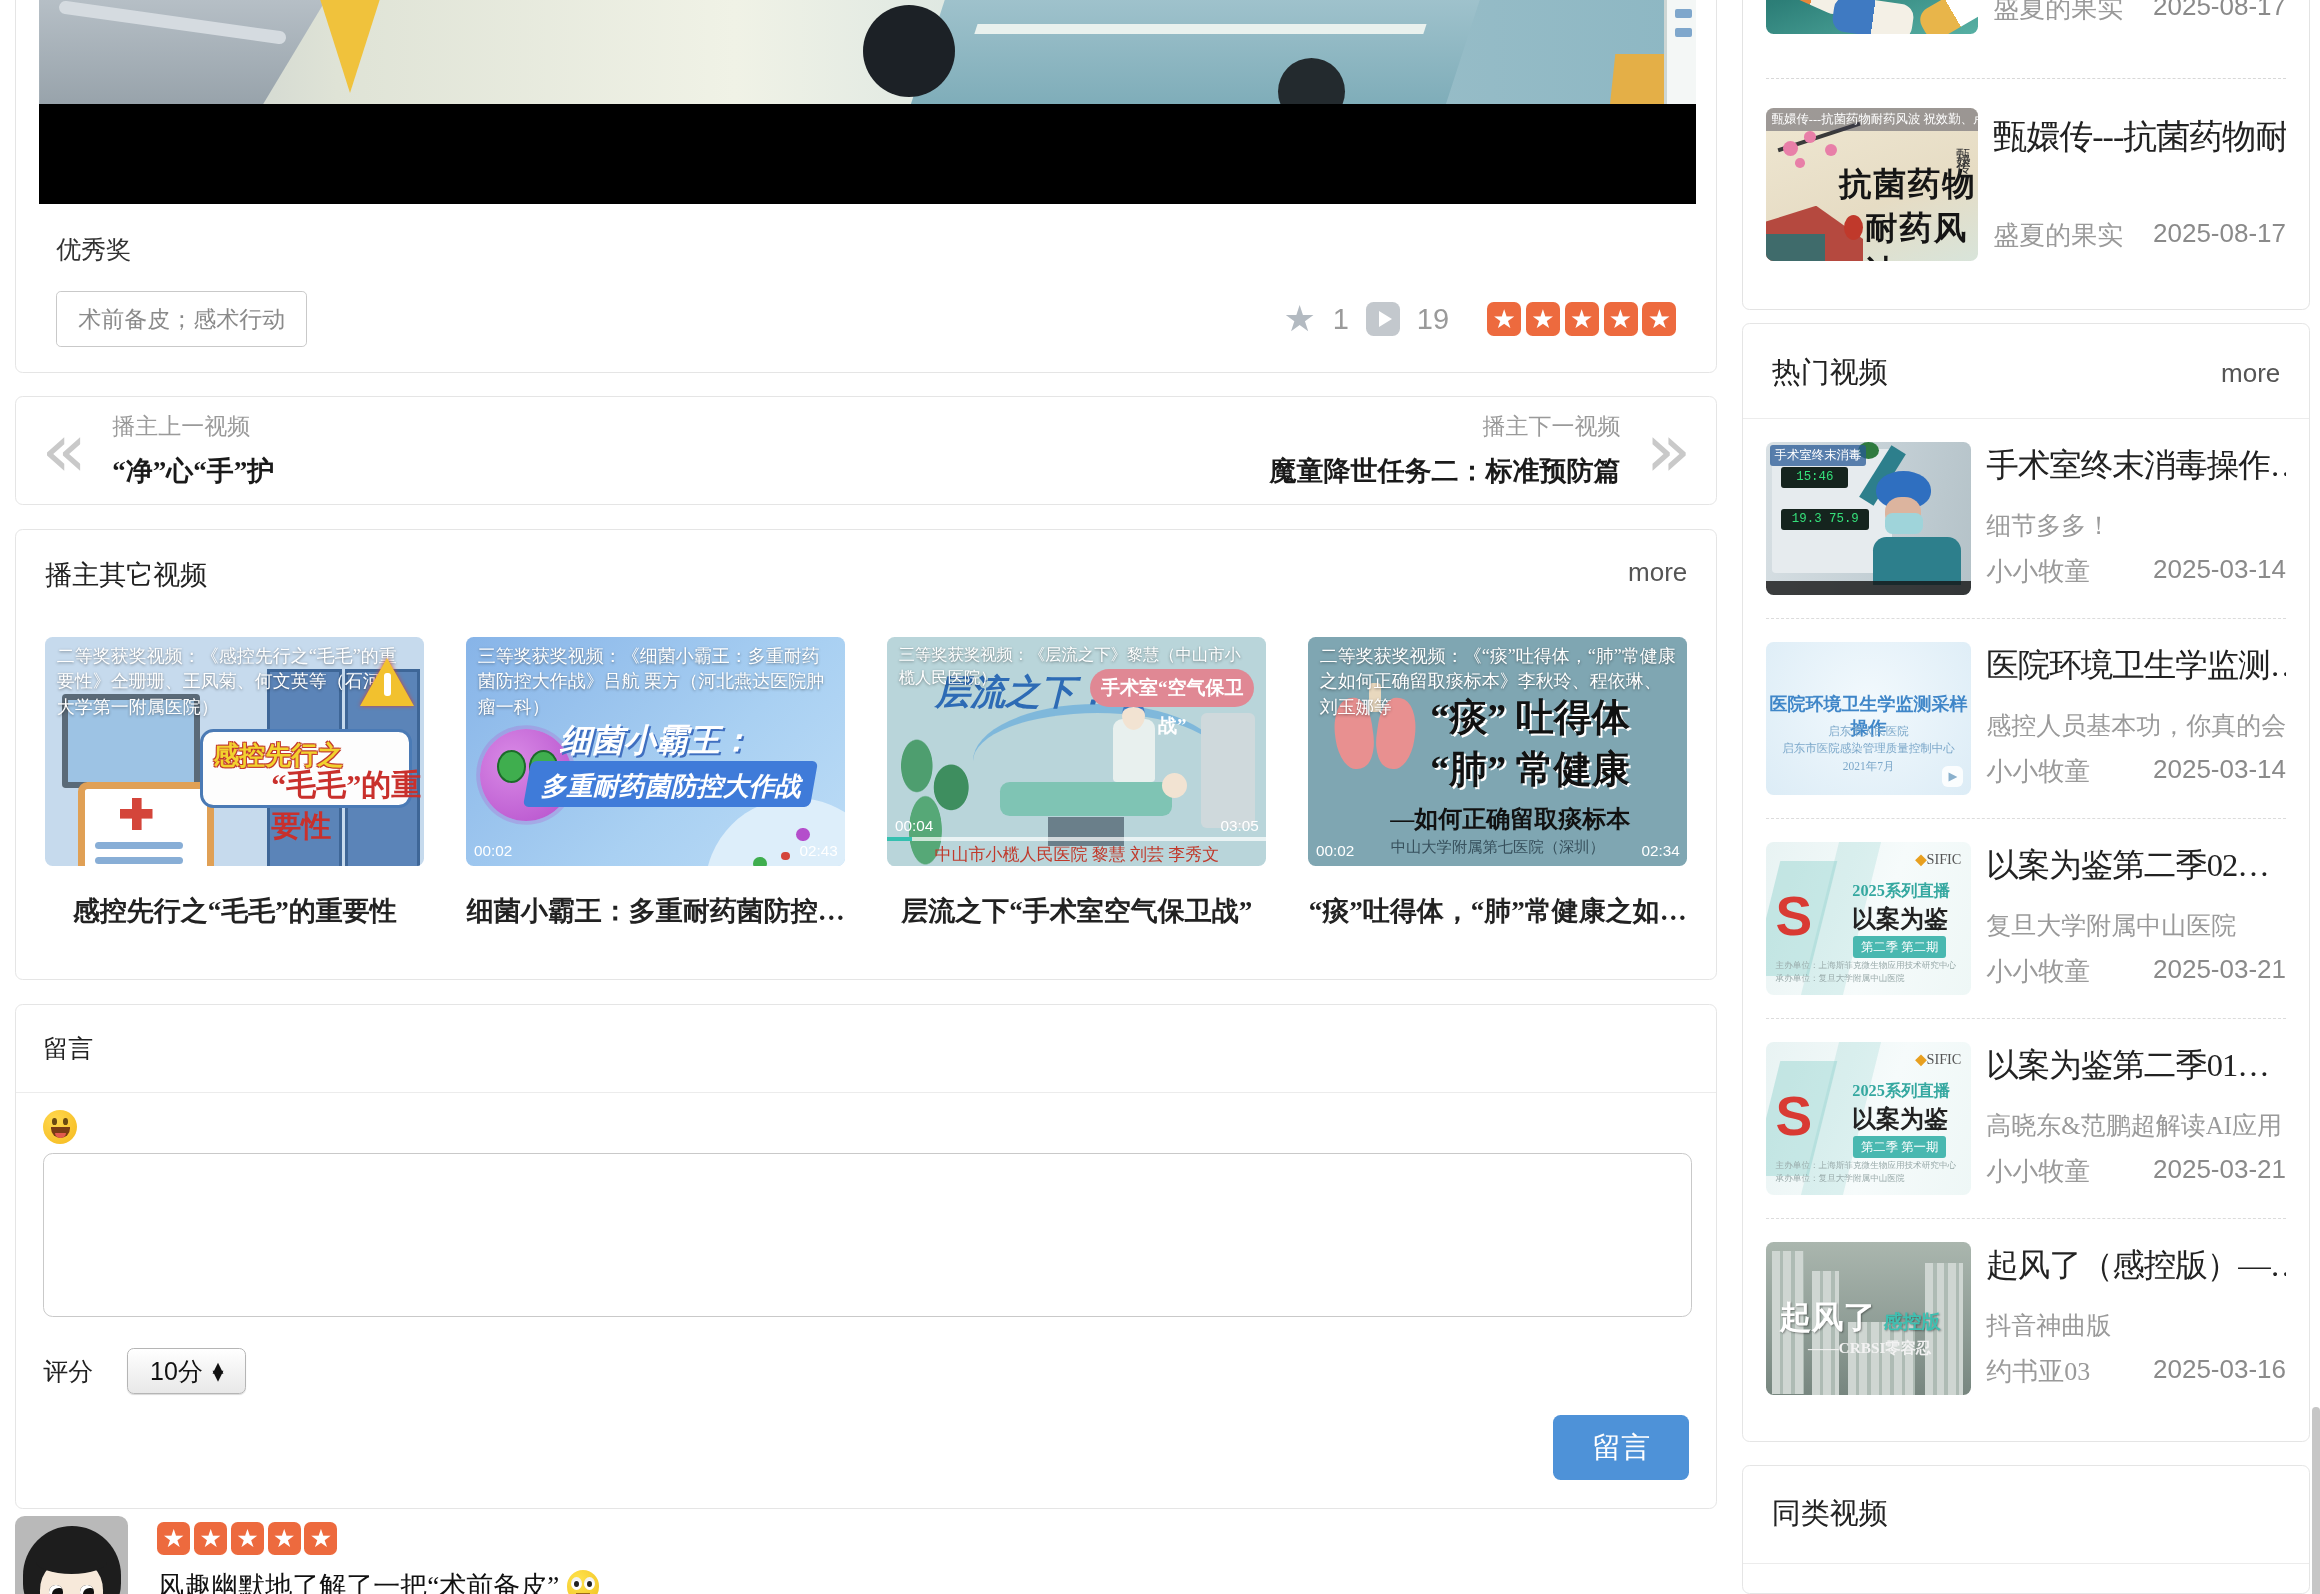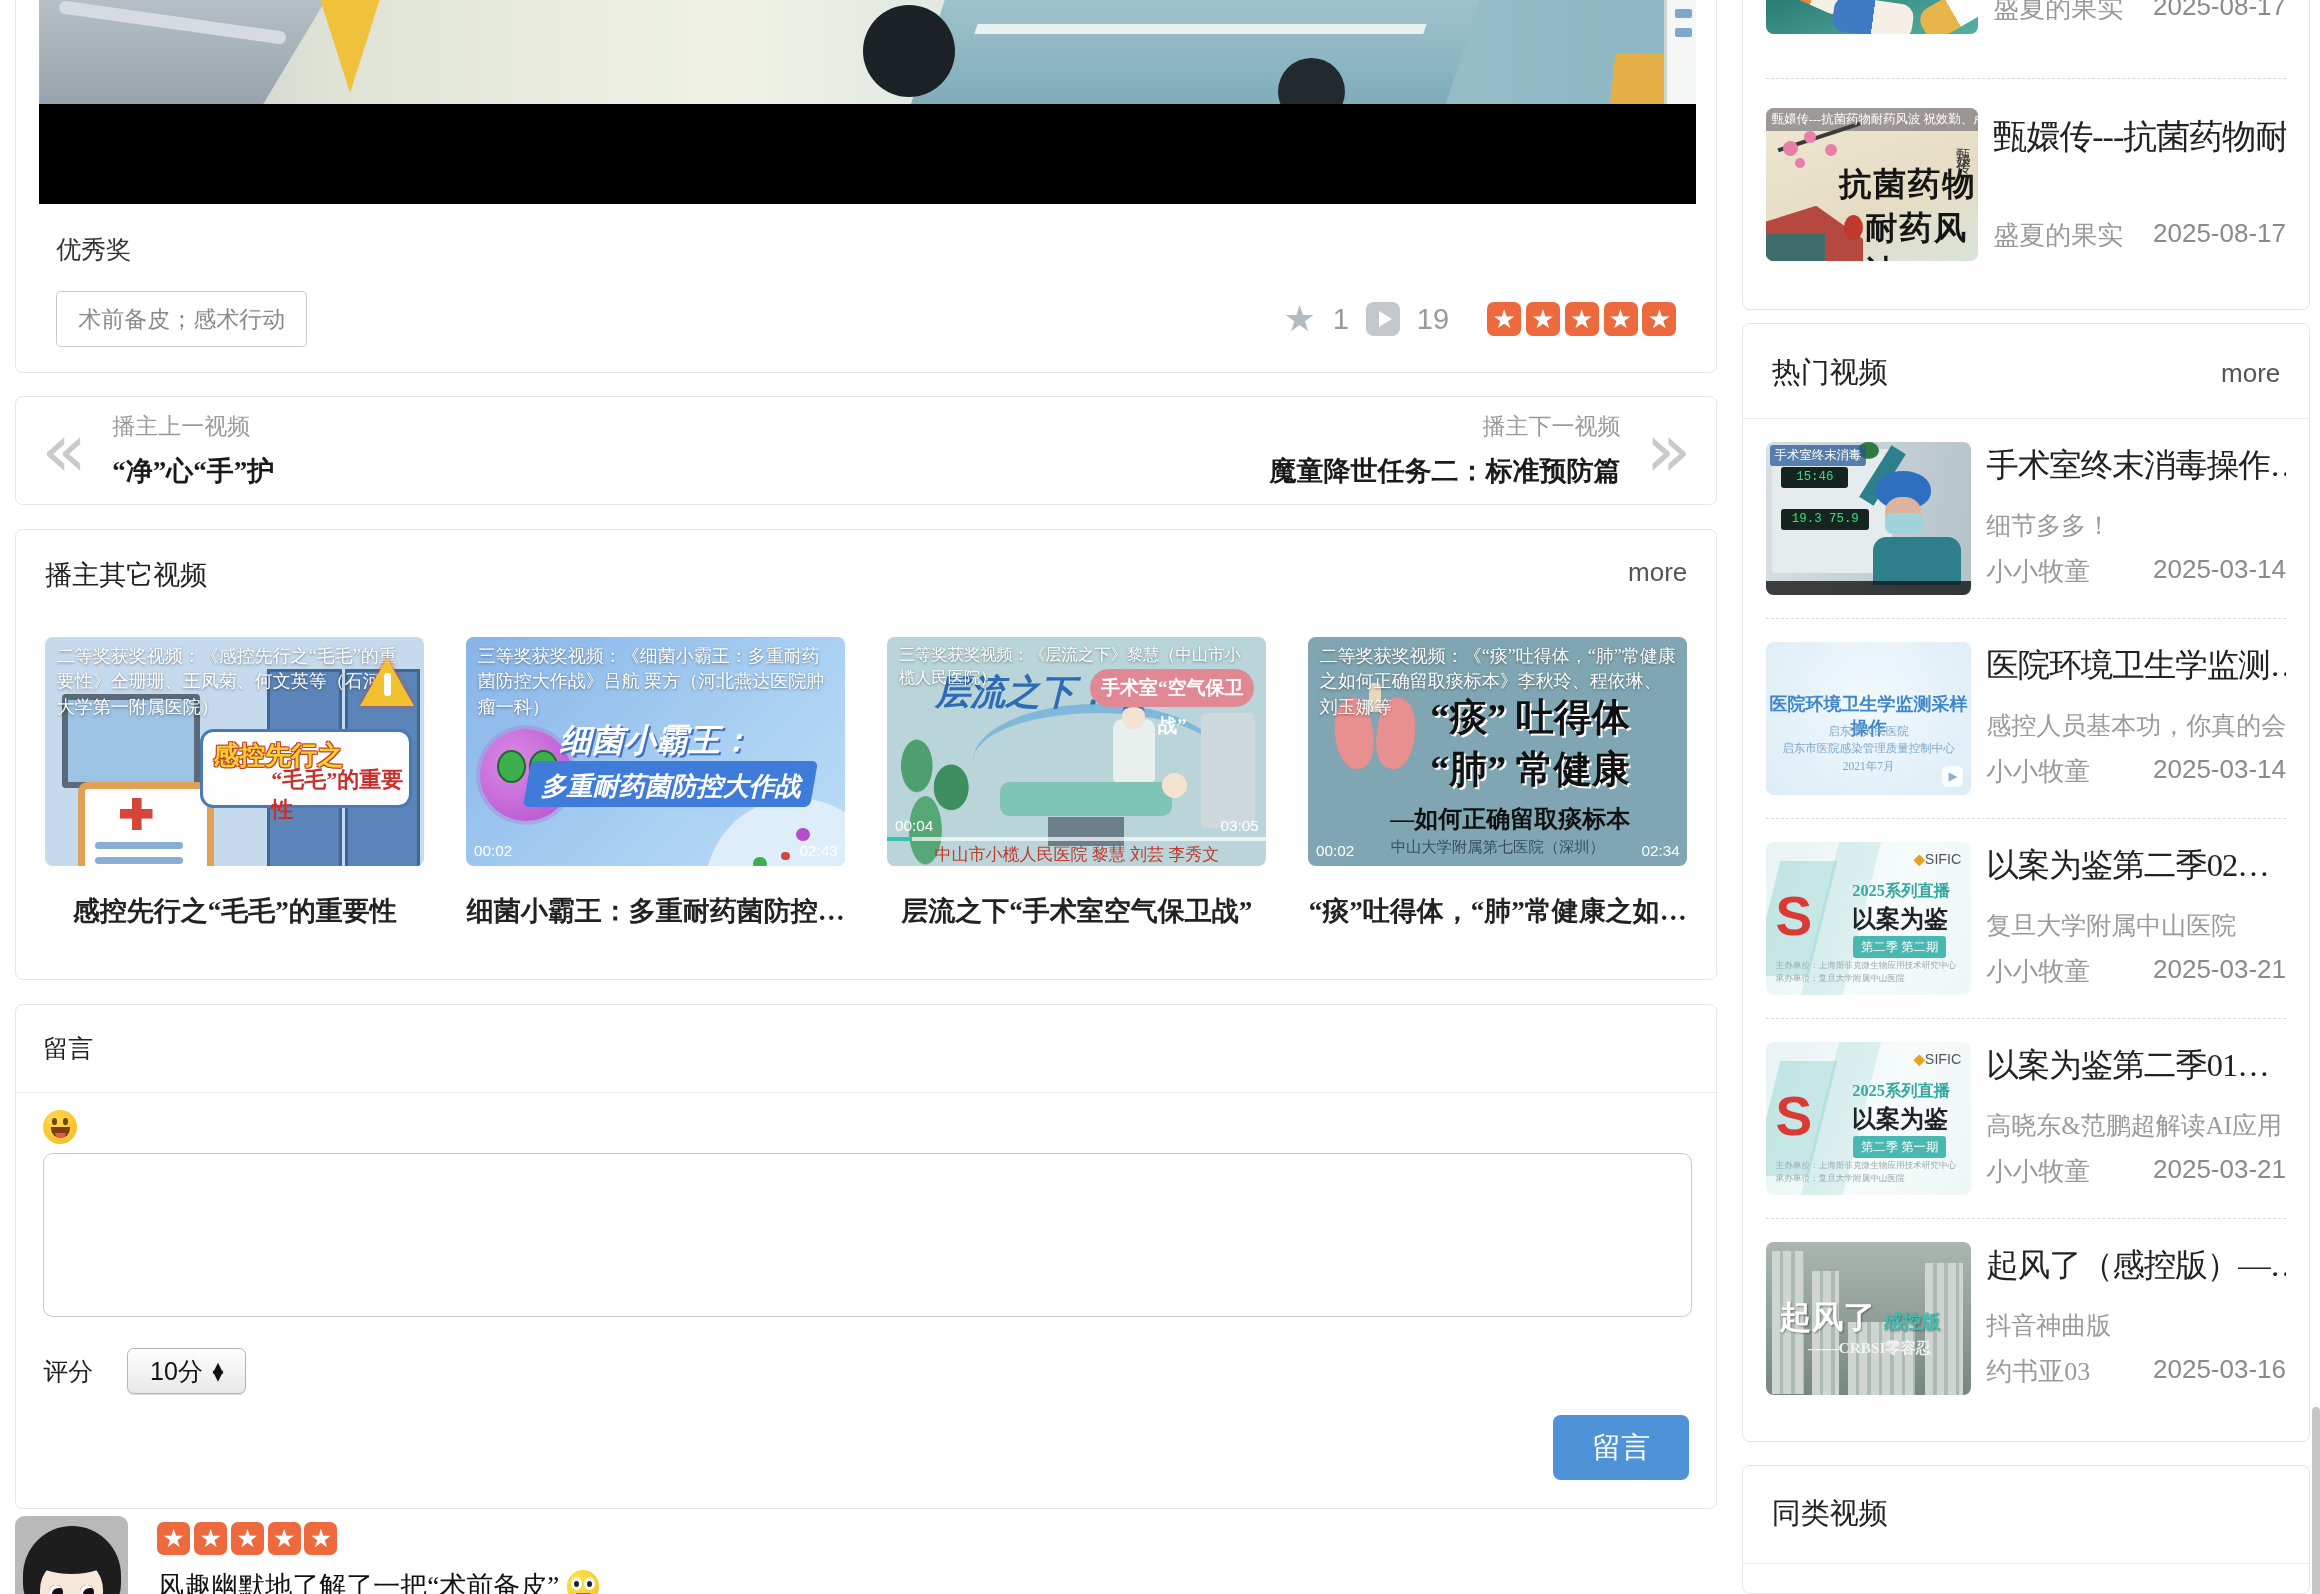--- a/index.html
+++ b/index.html
@@ -63,21 +63,21 @@
   .th1 .monitor{position:absolute;left:17px;top:57px;width:126px;height:82px;background:#9dc3e4;border:6.7px solid #5a6a78;border-radius:3.8px}
   .th1 .board{position:absolute;left:32.5px;top:145px;width:122px;height:105px;background:#fff;border:7.6px solid #e0a055;border-radius:9.6px}
   .th1 .cross{position:absolute;left:75px;top:161px;width:32.5px;height:32.5px;background:
       linear-gradient(#d4453a,#d4453a) center/32.5px 9.6px no-repeat,
       linear-gradient(#d4453a,#d4453a) center/9.6px 32.5px no-repeat}
   .th1 .bline{position:absolute;left:50px;width:88px;height:7.6px;background:#88aed6;border-radius:3.8px}
   .th1 .doorL{position:absolute;left:222px;top:32.5px;width:69px;height:197px;background:#5b84b8;border:3.8px solid #3e6697}
   .th1 .doorR{position:absolute;left:300px;top:32.5px;width:69px;height:197px;background:#5b84b8;border:3.8px solid #3e6697}
   .th1 .banner{position:absolute;left:155px;top:92px;width:206px;height:73px;background:#fdfdfd;border:3.8px solid #4a7ab5;border-radius:13.4px;z-index:4}
   .th1 .cap1{position:absolute;left:168px;top:101px;font-size:26px;font-weight:bold;color:#f2d22e;text-shadow:1px 1px 0 #c23b2f,-1px -1px 0 #c23b2f,1px -1px 0 #c23b2f,-1px 1px 0 #c23b2f;z-index:5}
-  .th1 .cap2{position:absolute;left:226px;top:128px;font-size:22px;font-weight:bold;color:#c9302c;z-index:5}
+  .th1 .cap2{position:absolute;left:226px;top:128px;font-size:30px;font-weight:bold;color:#c9302c;z-index:5}
   .th1 .warn{position:absolute;left:315px;top:21px;width:0;height:0;border-left:27px solid transparent;border-right:27px solid transparent;border-bottom:48px solid #f2c12e;filter:drop-shadow(0 0 1.9px #d4453a);z-index:6}
   .th1 .warn i{position:absolute;left:-3.8px;top:15.3px;width:7.6px;height:23px;background:#fff;border-radius:2.9px}
   
   .th2{background:linear-gradient(135deg,#87b4e8,#a9d0f2 60%,#bcdcf6)}
   .th2 .germ{position:absolute;left:13.4px;top:92px;width:92px;height:92px;border-radius:50%;background:radial-gradient(circle at 35% 35%,#d98ae6,#b44ecb);box-shadow:0 0 0 3.8px rgba(180,78,203,.25)}
   .th2 .eye{position:absolute;top:113px;width:25px;height:29px;border-radius:50%;background:#3fae4e;border:2.9px solid #1c6b2a}
   .th2 .e1{left:31px}.th2 .e2{left:63px}
   .th2 .cap1{position:absolute;left:0;right:0;top:82px;text-align:center;font-size:32px;font-weight:bold;font-style:italic;color:#fff;text-shadow:1.9px 1.9px 0 #3f6fc0;z-index:4}
   .th2 .band{position:absolute;left:61px;top:124px;width:287px;height:46px;background:#3f7bd9;transform:skewX(-10deg);border-radius:5.7px;z-index:3}
   .th2 .cap2{position:absolute;left:61px;top:132px;width:287px;text-align:center;font-size:26px;font-weight:bold;font-style:italic;color:#fff;z-index:4}
@@ -191,21 +191,21 @@
   .thOR .bar{position:absolute;left:0;right:0;bottom:0;height:13.4px;background:rgba(20,20,20,.8)}
   .thSlide{background:radial-gradient(circle at 50% 40%,#f2f9fd,#dcecf6)}
   .thSlide .l1{position:absolute;left:0;right:0;top:50px;text-align:center;font-size:18px;font-weight:bold;color:#3f86c8}
   .thSlide .l2{position:absolute;left:0;right:0;top:82px;text-align:center;font-size:11.5px;color:#7ba7c9}
   .thSlide .l3{position:absolute;left:0;right:0;top:99px;text-align:center;font-size:11.5px;color:#7ba7c9}
   .thSlide .l4{position:absolute;left:0;right:0;top:117px;text-align:center;font-size:11.5px;color:#7ba7c9}
   .thSlide .pl{position:absolute;right:7.6px;bottom:7.6px;width:21px;height:21px;border-radius:5.7px;background:rgba(255,255,255,.85);color:#8ab0cc;font-size:11.5px;text-align:center;line-height:21px}
   .thSIFIC{background:linear-gradient(110deg,#e8f3f3,#f6fbfb 55%,#eef7f6)}
   .thSIFIC .shape{position:absolute;background:rgba(120,200,195,.35)}
   .thSIFIC .bigS{position:absolute;left:9.6px;top:42px;font-size:55px;font-weight:bold;color:#d93a33;font-family:"Liberation Sans",sans-serif}
-  .thSIFIC .logo{position:absolute;right:9.6px;top:9.6px;font-size:14.3px;color:#555;font-family:Liberation Sans, sans-serif}
+  .thSIFIC .logo{position:absolute;right:9.6px;top:9.6px;font-size:14.3px;color:#555;font-family:Liberation Serif, serif}
   .thSIFIC .logo b{color:#e8a020}
   .thSIFIC .live{position:absolute;right:21px;top:38px;font-size:16.3px;font-weight:bold;color:#35a8a0}
   .thSIFIC .name{position:absolute;right:23px;top:61px;font-size:24px;font-weight:bold;color:#222}
   .thSIFIC .badge{position:absolute;right:25px;top:94px;background:#49b8b0;color:#fff;font-size:12.4px;padding:2.9px 7.6px;border-radius:2.9px}
   .thSIFIC .org{position:absolute;left:9.6px;font-size:8.6px;color:#9aa;white-space:nowrap}
   .thCity{background:linear-gradient(180deg,#aab6ae,#8f9d96 55%,#77867f)}
   .thCity .bld{position:absolute;background:repeating-linear-gradient(90deg,#cfd6d2 0 7.6px,#aebbb4 7.6px 11.5px)}
   .thCity .t1{position:absolute;left:13.4px;top:54px;font-size:32px;font-weight:bold;color:#fff;text-shadow:1px 1px 1.9px rgba(0,0,0,.4);white-space:nowrap}
   .thCity .t1 i{font-style:normal;font-size:19px;color:#3fbfb0}
   .thCity .t2{position:absolute;left:42px;top:96px;font-size:15.3px;font-weight:bold;color:#f2f2f2;white-space:nowrap}

